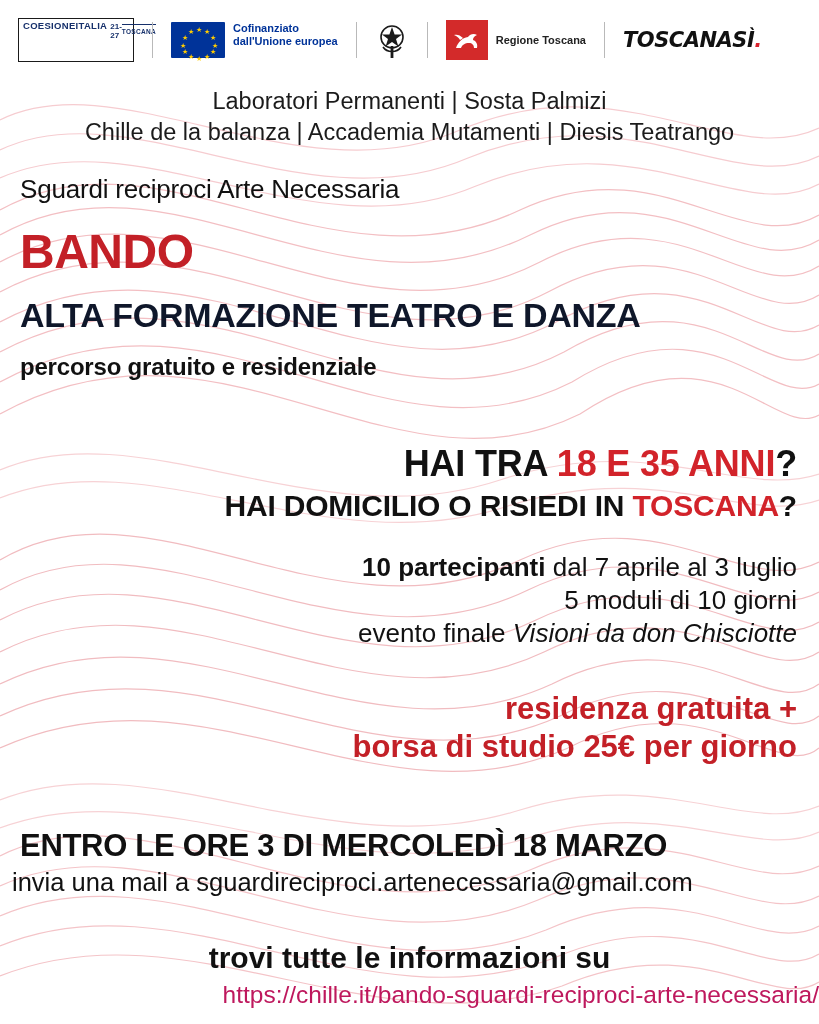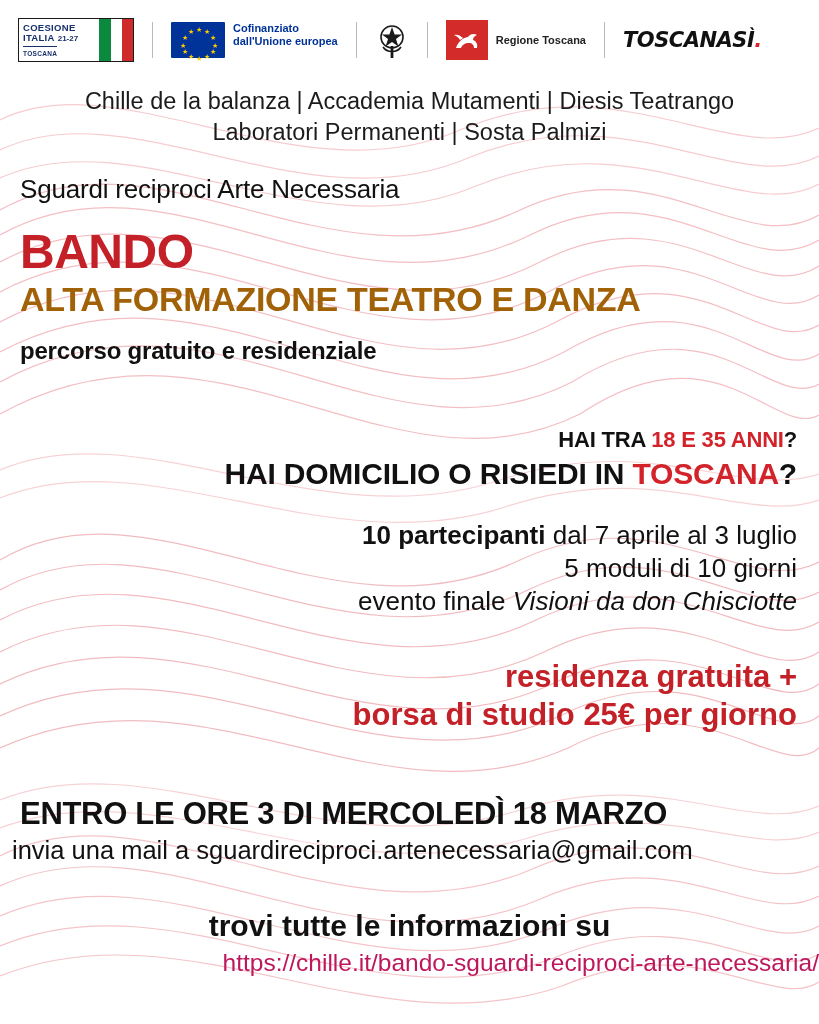--- a/index.html
+++ b/index.html
@@ -56,21 +56,20 @@
   .coesione {
     display: flex;
     align-items: stretch;
     border: 1px solid #1a1a1a;
     height: 44px;
     width: 116px;
   }
   .coesione-left {
     flex: 1;
     display: flex;
-    flex-direction: column;
     justify-content: center;
     padding: 2px 4px;
   }
   .coesione-left .l1 {
     font-size: 9.5px; font-weight: bold; letter-spacing: .3px; line-height: 10px;
     color: #16306b;
   }
   .coesione-left .l2 {
     font-size: 9.5px; font-weight: bold; letter-spacing: .3px; line-height: 10px;
     color: #16306b;
@@ -156,41 +155,41 @@
     font-weight: bold;
     color: #c32027;
     letter-spacing: -0.5px;
     margin-top: 22px;
     line-height: 50px;
   }
 
   .alta {
     font-size: 34px;
     font-weight: bold;
-    color: #a16207;
+    color: #0f172a;
     letter-spacing: -0.3px;
     line-height: 40px;
-    margin-top: 2px;
+    margin-top: 18px;
   }
 
   .percorso {
     font-size: 24px;
     font-weight: bold;
     color: #111;
     letter-spacing: -0.2px;
     margin-top: 18px;
   }
 
   .right-block {
     text-align: right;
     padding: 0 22px 0 20px;
   }
 
   .hai1 {
-    font-size: 22px;
+    font-size: 36px;
     font-weight: bold;
     color: #111;
     margin-top: 62px;
     letter-spacing: -0.2px;
   }
   .hai2 {
     font-size: 30px;
     font-weight: bold;
     color: #111;
     margin-top: 4px;
@@ -370,22 +369,22 @@
 
     <div class="logo-cell">
       <div class="giovanisi">
         <span>TOSCANA</span><span class="si">SÌ</span><span class="dot">.</span>
       </div>
     </div>
 
   </div>
 
   <div class="partners">
+    <div>Laboratori Permanenti | Sosta Palmizi</div>
     <div>Chille de la balanza | Accademia Mutamenti | Diesis Teatrango</div>
-    <div>Laboratori Permanenti | Sosta Palmizi</div>
   </div>
 
   <div class="block">
     <div class="title-small">Sguardi reciproci Arte Necessaria</div>
     <div class="bando">BANDO</div>
     <div class="alta">ALTA FORMAZIONE TEATRO E DANZA</div>
     <div class="percorso">percorso gratuito e residenziale</div>
   </div>
 
   <div class="right-block">

